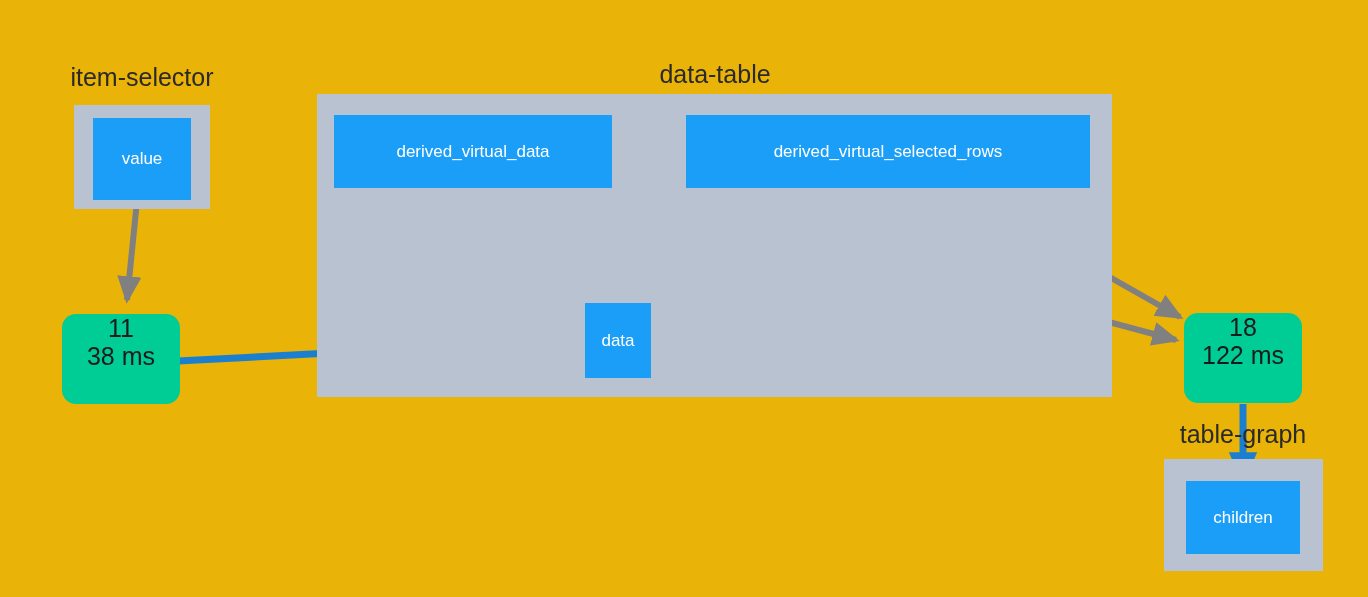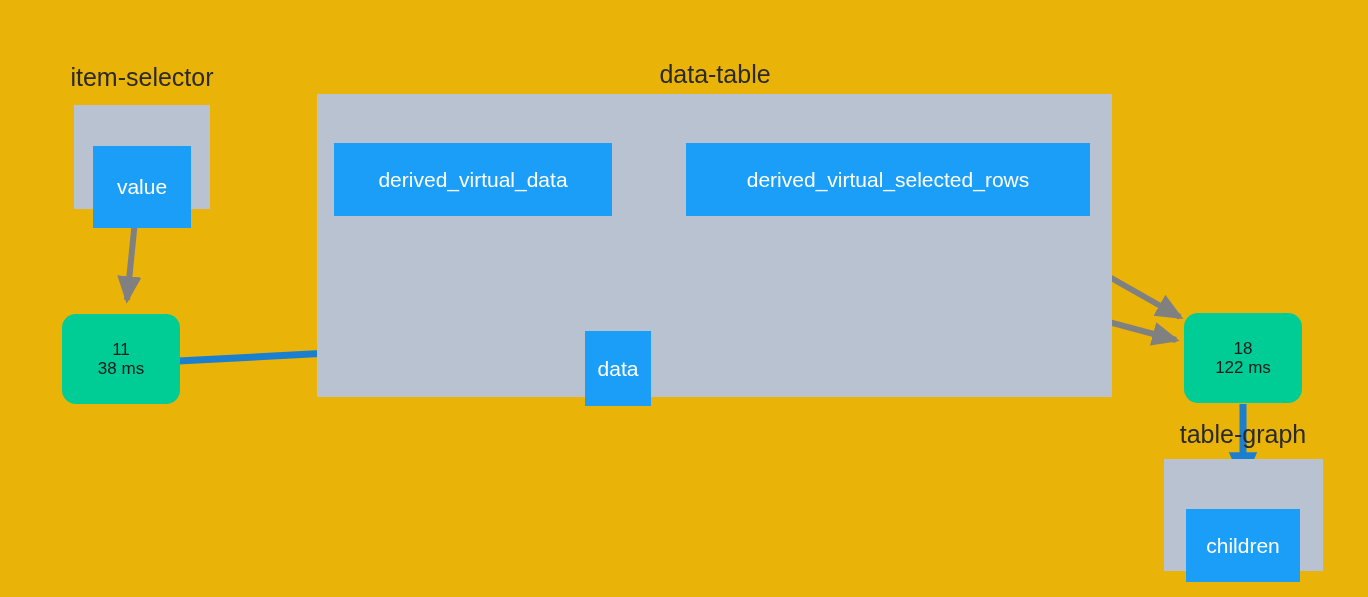--- a/index.html
+++ b/index.html
@@ -39,41 +39,39 @@
     line-height: 1;
     white-space: nowrap;
     text-align: center;
   }
 
   
   .prop {
     position: absolute;
     background: #1b9ef7;
     color: #ffffff;
-    font-size: 21px;
+    font-size: 17px;
     display: flex;
     align-items: center;
     justify-content: center;
     white-space: nowrap;
     overflow: hidden;
     box-sizing: border-box;
-    margin-top: 28px;
   }
 
   
   .cb {
     position: absolute;
     background: #00cc96;
     color: #1b1b1b;
     border-radius: 14px;
     display: flex;
     flex-direction: column;
     align-items: center;
-    justify-content: center;
-    font-size: 17px;
+    font-size: 25px;
     line-height: 1.12;
     white-space: nowrap;
     box-sizing: border-box;
   }
   .cb span { display: block; }
 </style>
 </head>
 <body>
 
 <div id="stage">

